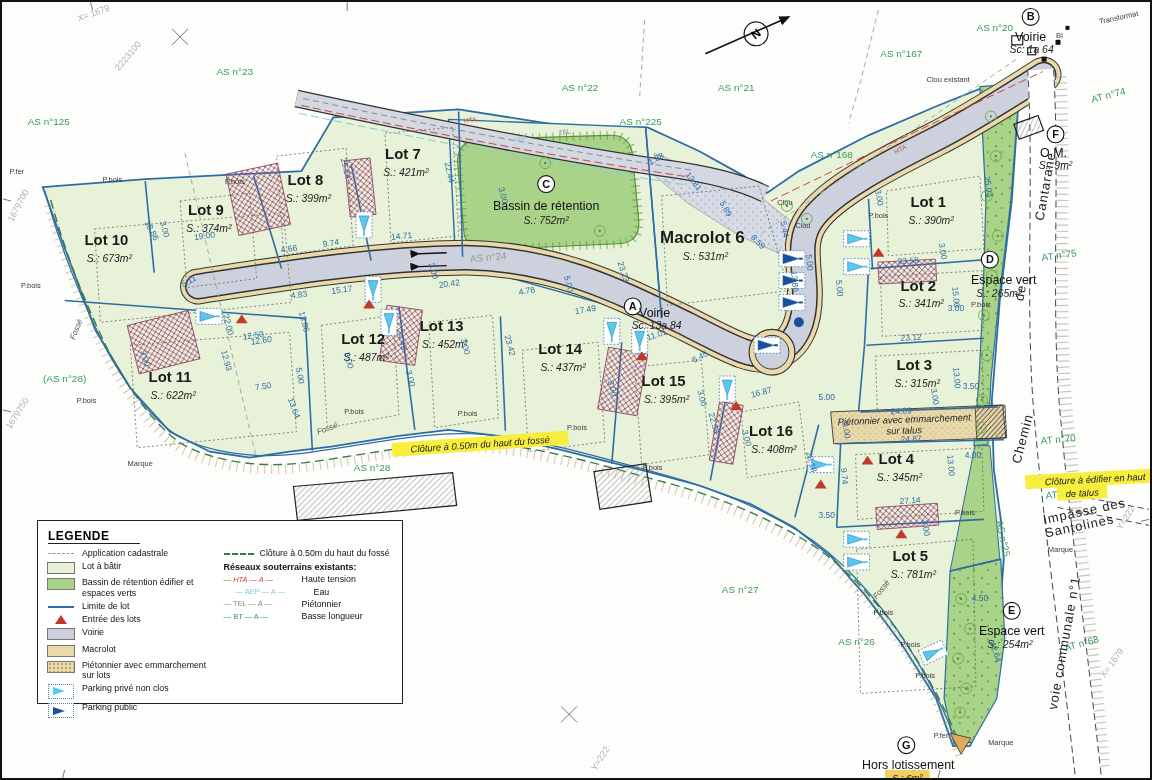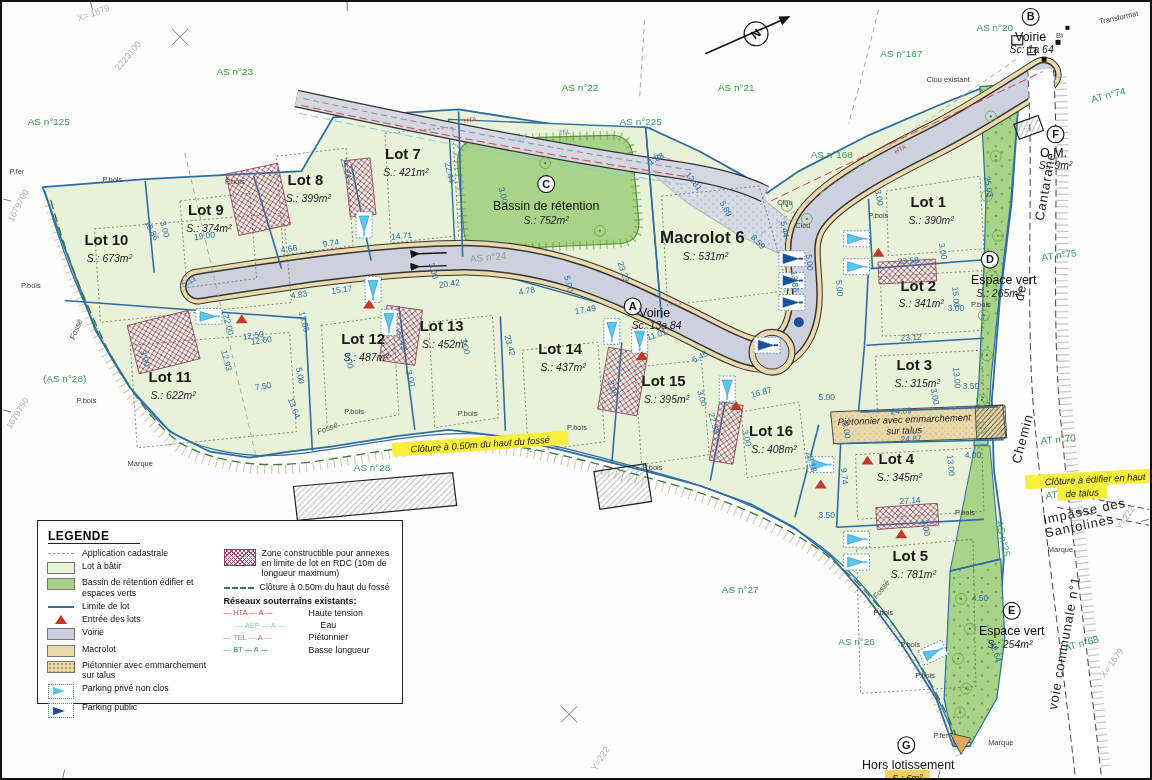--- a/index.html
+++ b/index.html
@@ -48,21 +48,21 @@
                  repeating-linear-gradient(-45deg,transparent 0 2px,#a04a78 2px 3px);}
   .sw-dash-green{width:30px;border-top:2.4px dashed #3a7d44;margin-top:4px;}
   .sw-park{width:24px;height:13px;border:1px dotted #4a86b8;position:relative;background:#fff;}
   .sw-park i{position:absolute;left:4px;top:2.2px;width:0;height:0;border-top:4px solid transparent;
              border-bottom:4px solid transparent;}
   .sw-park.light i{border-left:12px solid #57c8f0;}
   .sw-park.dark i{border-left:12px solid #1a4f9c;}
   .net-title{font-size:9px;font-weight:bold;margin:4px 0 2px 0;color:#111;}
   .net-row{display:flex;align-items:center;margin-bottom:2.4px;}
   .net-code{font-size:7.5px;width:78px;white-space:nowrap;}
-  .net-lab{font-size:8.8px;color:#111;margin-left:7px;}
+  .net-lab{font-size:8.8px;color:#111;}
 </style>
 </head>
 <body>
 
 <div id="plan">
   <svg id="map" viewBox="0 0 1152 780">
     <defs>
       <pattern id="purpleHatch" width="6" height="6" patternUnits="userSpaceOnUse">
         <path d="M0,6 L6,0 M0,0 L6,6" stroke="#a04a78" stroke-width="0.9"></path>
       </pattern>
@@ -669,21 +669,21 @@
           <div class="lg-row">
             <span class="lg-sw">
               <i class="sw-box sw-fill-tan" style="display: inline-block;"></i>
             </span>
             <span class="lg-lab">Macrolot</span>
           </div>
           <div class="lg-row">
             <span class="lg-sw">
               <i class="sw-box sw-fill-tantex" style="display: inline-block;"></i>
             </span>
-            <span class="lg-lab">Piétonnier avec emmarchement sur talus</span>
+            <span class="lg-lab">Piétonnier avec emmarchement sur lots</span>
           </div>
           <div class="lg-row">
             <span class="lg-sw">
               <i class="sw-park light" style="display: inline-block;">
                 <i></i>
               </i>
             </span>
             <span class="lg-lab">Parking privé non clos</span>
           </div>
           <div class="lg-row">
@@ -691,33 +691,27 @@
               <i class="sw-park dark" style="display: inline-block;">
                 <i></i>
               </i>
             </span>
             <span class="lg-lab">Parking public</span>
           </div>
         </div>
       <div id="legend-right">
           <div class="lg-row">
             <span class="lg-sw">
-              <i class="sw-hatch-purple" style="display: inline-block;"></i>
-            </span>
-            <span class="lg-lab">Zone constructible pour annexes en limite de lot en RDC (10m de longueur maximum)</span>
-          </div>
-          <div class="lg-row">
-            <span class="lg-sw">
               <i class="sw-dash-green" style="display: inline-block;"></i>
             </span>
             <span class="lg-lab">Clôture à 0.50m du haut du fossé</span>
           </div>
           <div class="net-title">Réseaux souterrains existants:</div>
           <div class="net-row">
-            <span class="net-code" style="color: rgb(204, 68, 55);">— HTA — A —</span>
+            <span class="net-code" style="color: rgb(204, 68, 55); font-style: italic;">— HTA — A —</span>
             <span class="net-lab">Haute tension</span>
           </div>
           <div class="net-row">
             <span class="net-code" style="color: rgb(134, 200, 224); margin-left: 12px;">— AEP — A —</span>
             <span class="net-lab">Eau</span>
           </div>
           <div class="net-row">
             <span class="net-code" style="color: rgb(138, 138, 138);">— TEL — A —</span>
             <span class="net-lab">Piétonnier</span>
           </div>

